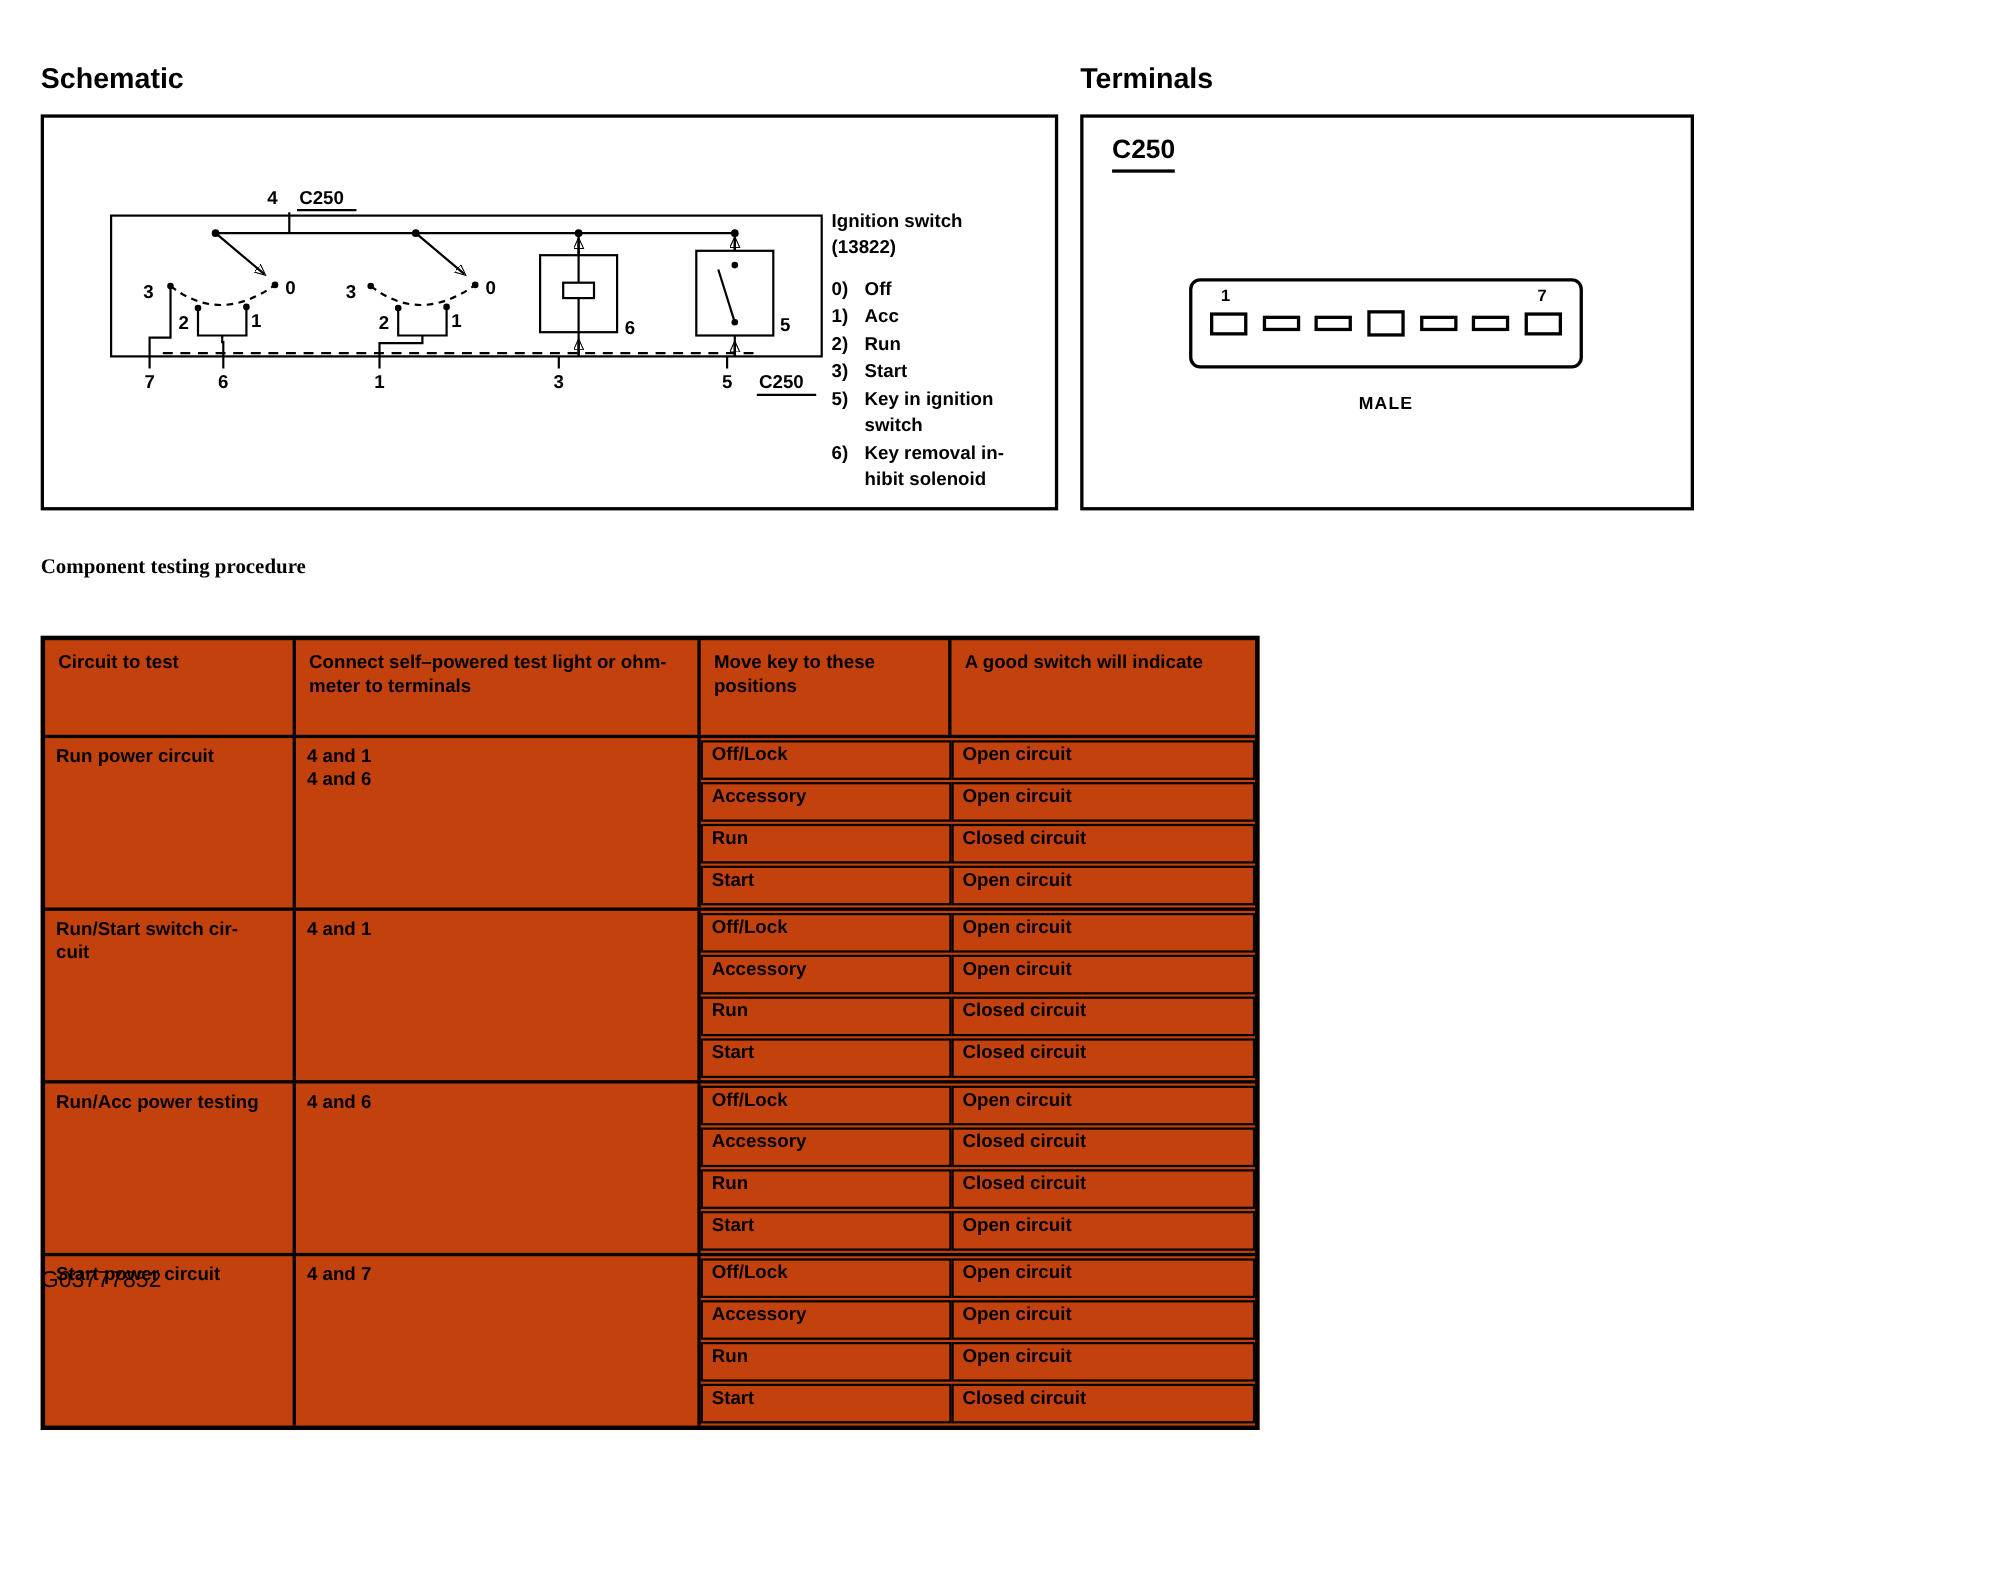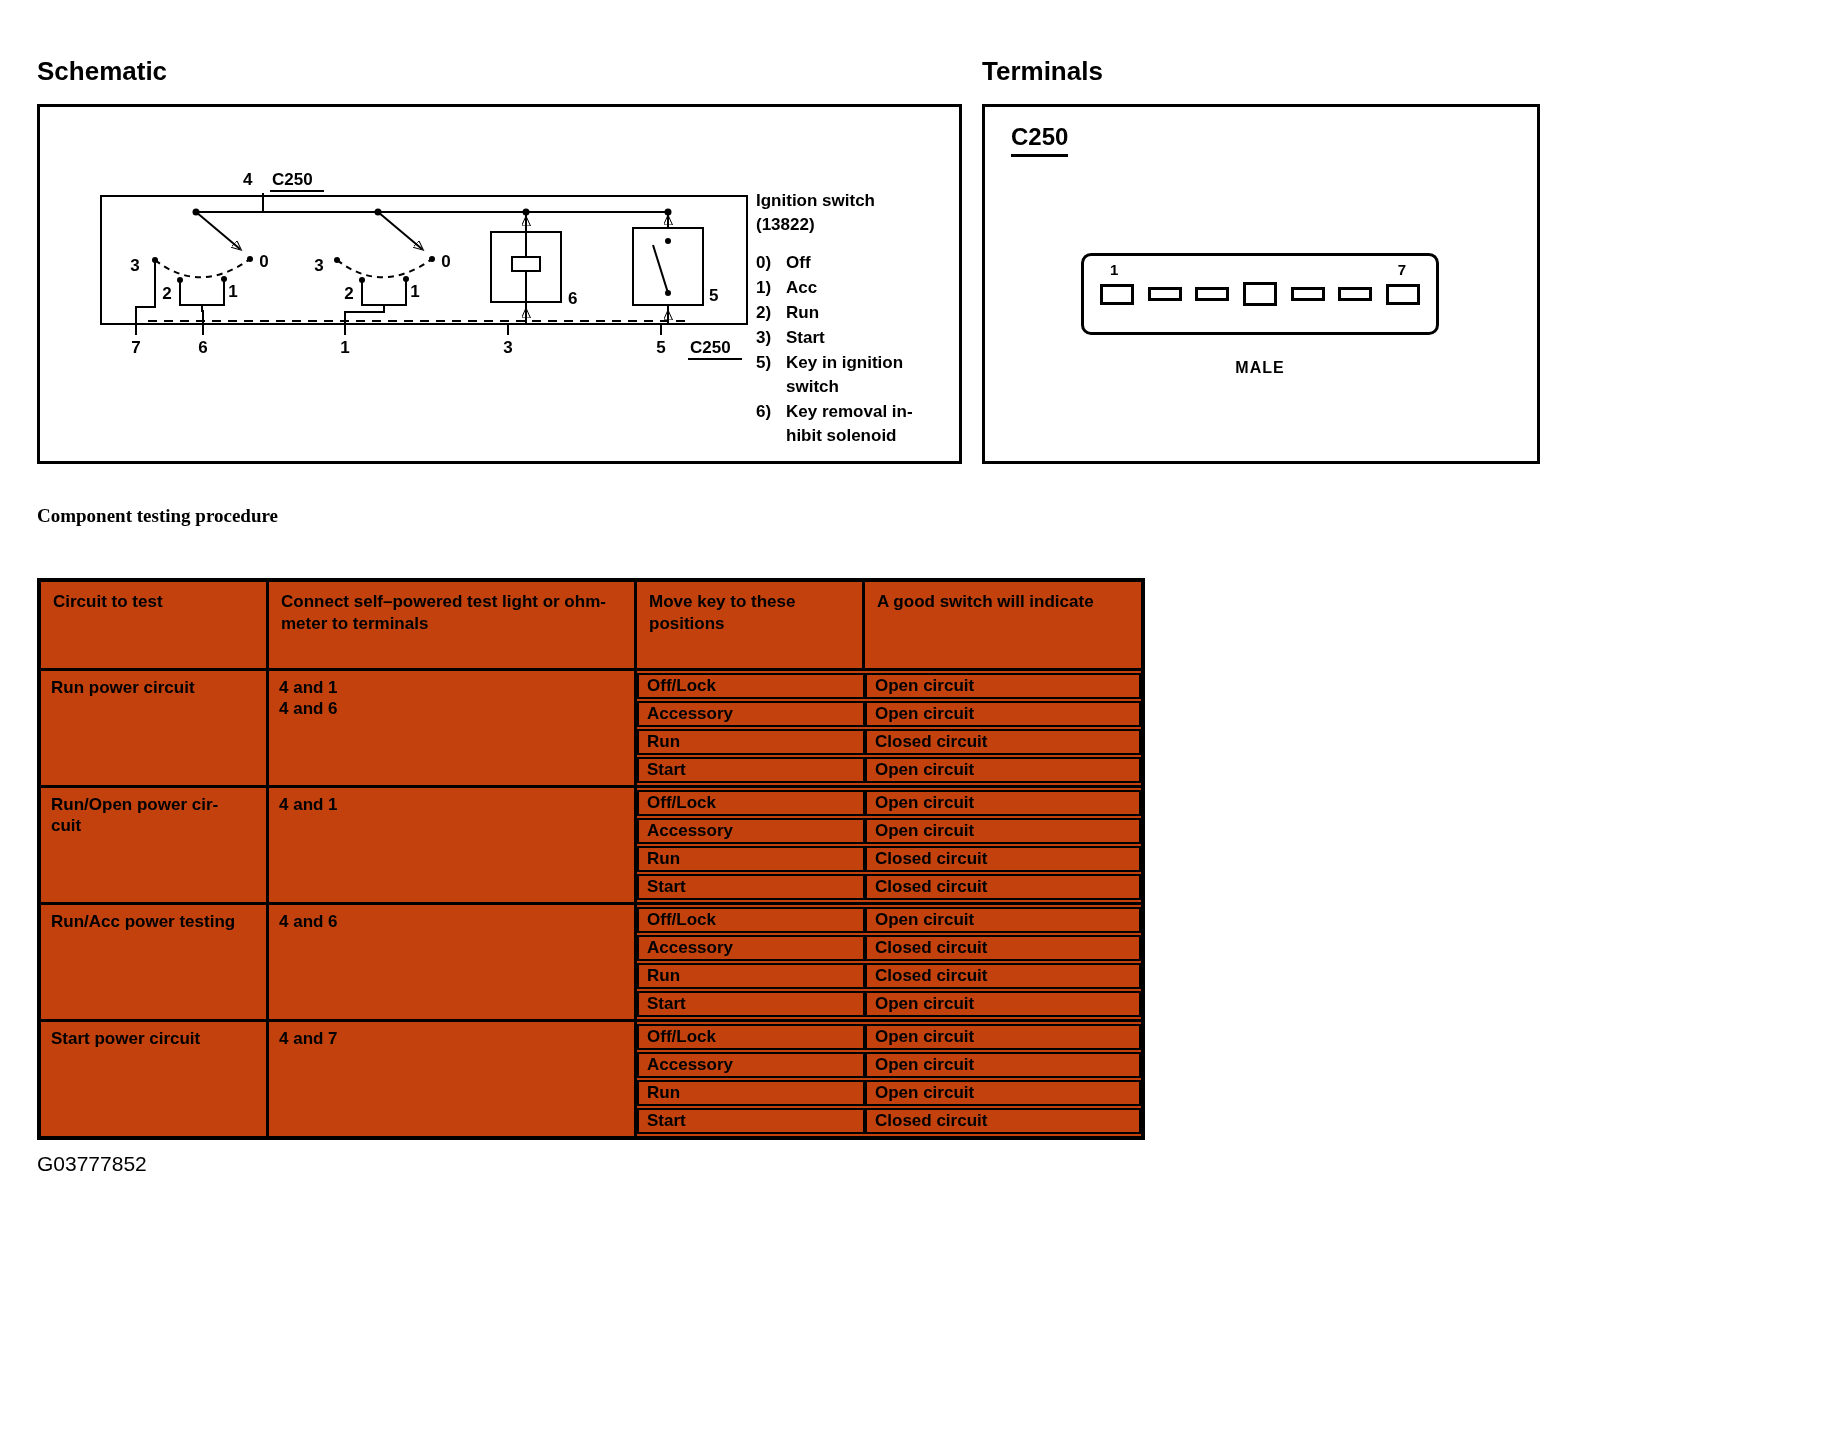--- a/index.html
+++ b/index.html
@@ -83,21 +83,21 @@
     display: grid; grid-template-columns: 228px 368px 1fr;
     border-top: 3px solid #000;
   }
   .ct-group.first { border-top: none; }
   .ct-cell { padding: 6px 10px; border-right: 3px solid #000; line-height: 21px; }
   .ct-subrows { padding: 0; }
   .sub { display: flex; margin-top: 2px; }
   .sub:last-child { margin-bottom: 2px; }
   .sub > div {
     border: 2px solid #000;
-    padding: 1px 8px 2px; line-height: 19px;
+    padding: 1px 8px 12px; line-height: 19px;
   }
   .sub > .key { width: 228px; flex: none; }
   .sub > .res { flex: 1; }
 
   .figure-id {
     position: absolute; left: 37px; top: 1152px;
     font-size: 21px; font-weight: normal;
   }
 
   
@@ -289,21 +289,21 @@
         <div class="res">Closed circuit</div>
       </div>
       <div class="sub">
         <div class="key">Start</div>
         <div class="res">Open circuit</div>
       </div>
     </div>
   </div>
 
   <div class="ct-group">
-    <div class="ct-cell ct-circuit preline">Run/Open power cir-
+    <div class="ct-cell ct-circuit preline">Run/Start switch cir-
 cuit</div>
     <div class="ct-cell ct-terminals preline">4 and 1</div>
     <div class="ct-subrows">
       <div class="sub">
         <div class="key">Off/Lock</div>
         <div class="res">Open circuit</div>
       </div>
       <div class="sub">
         <div class="key">Accessory</div>
         <div class="res">Open circuit</div>

